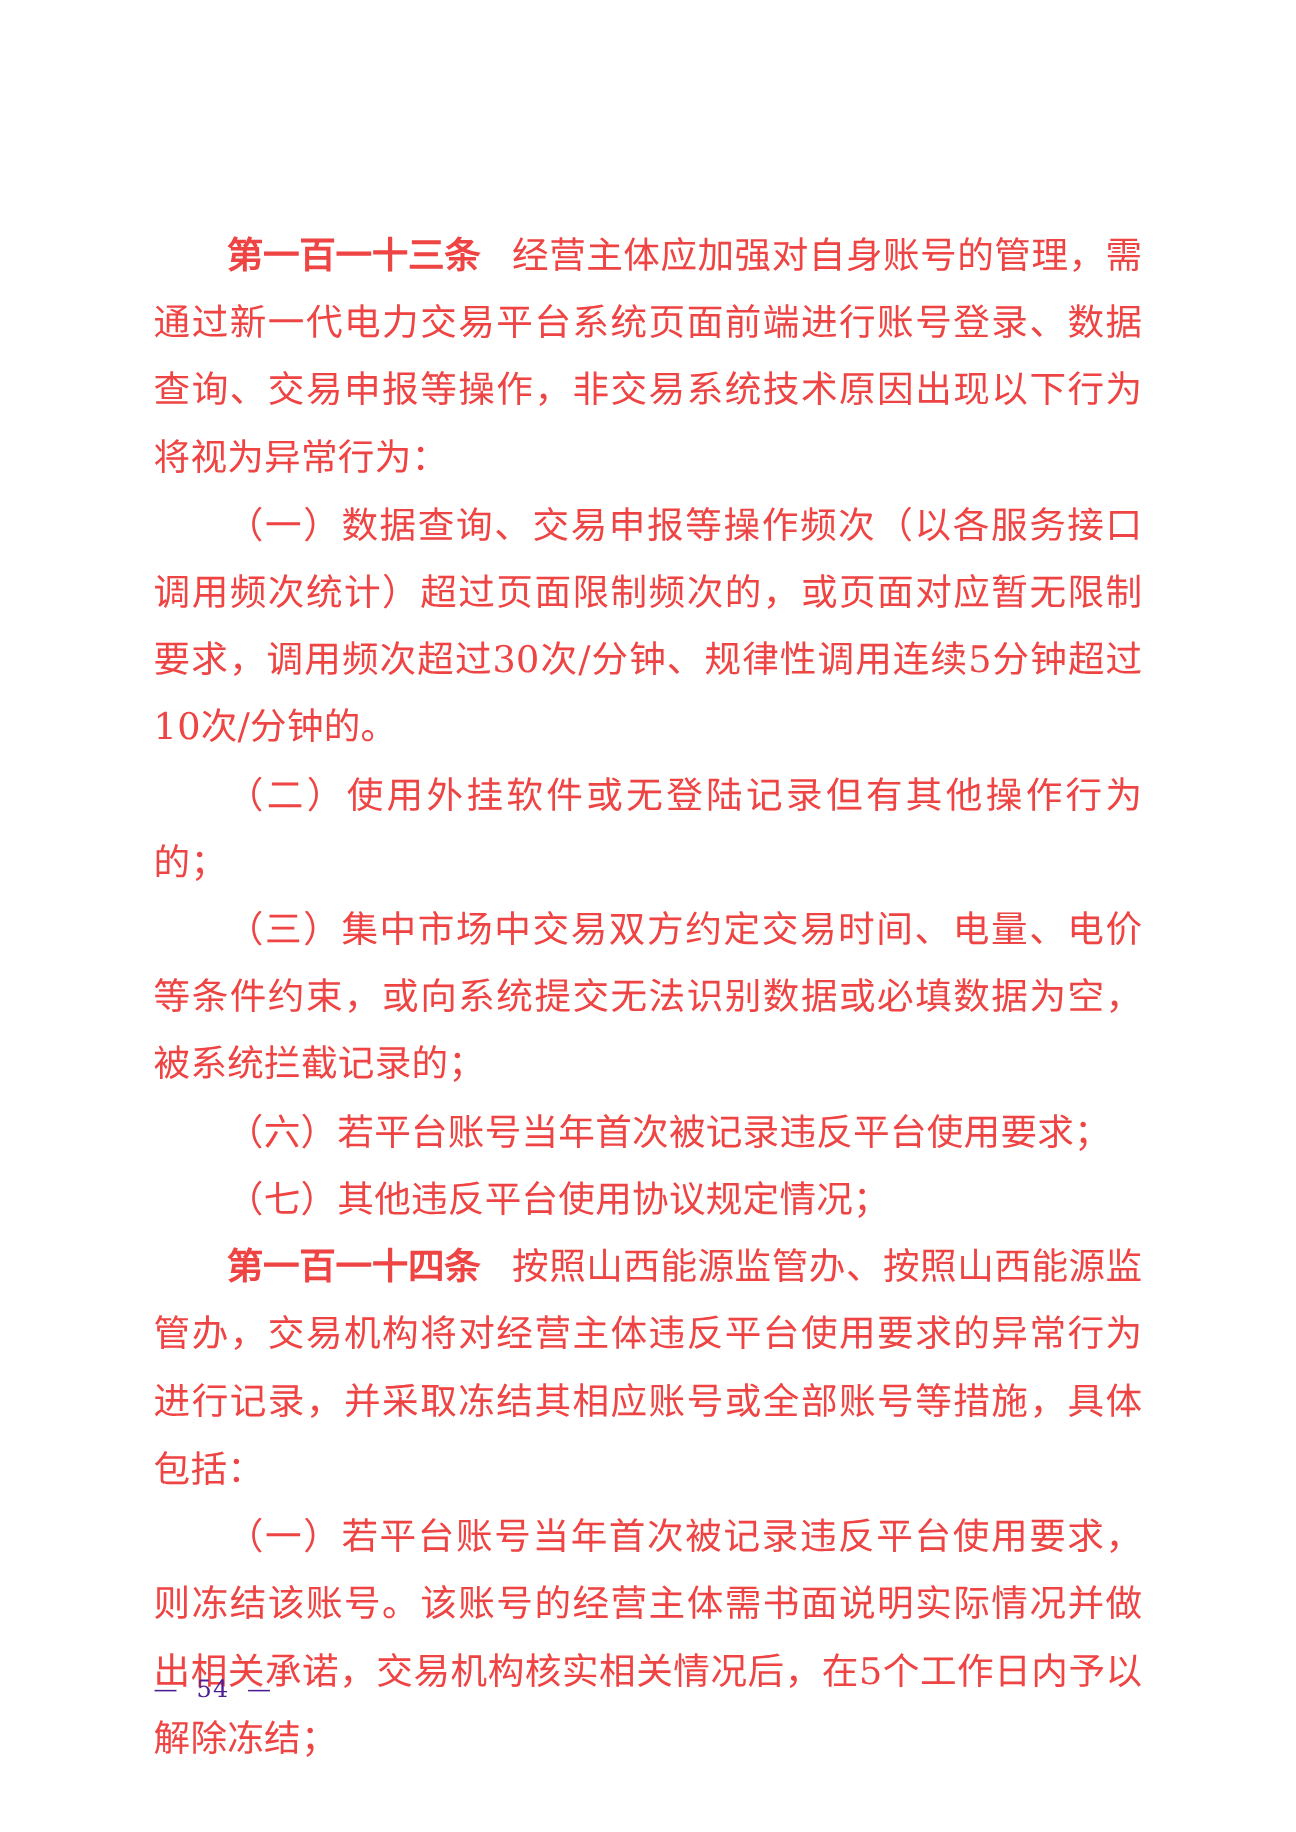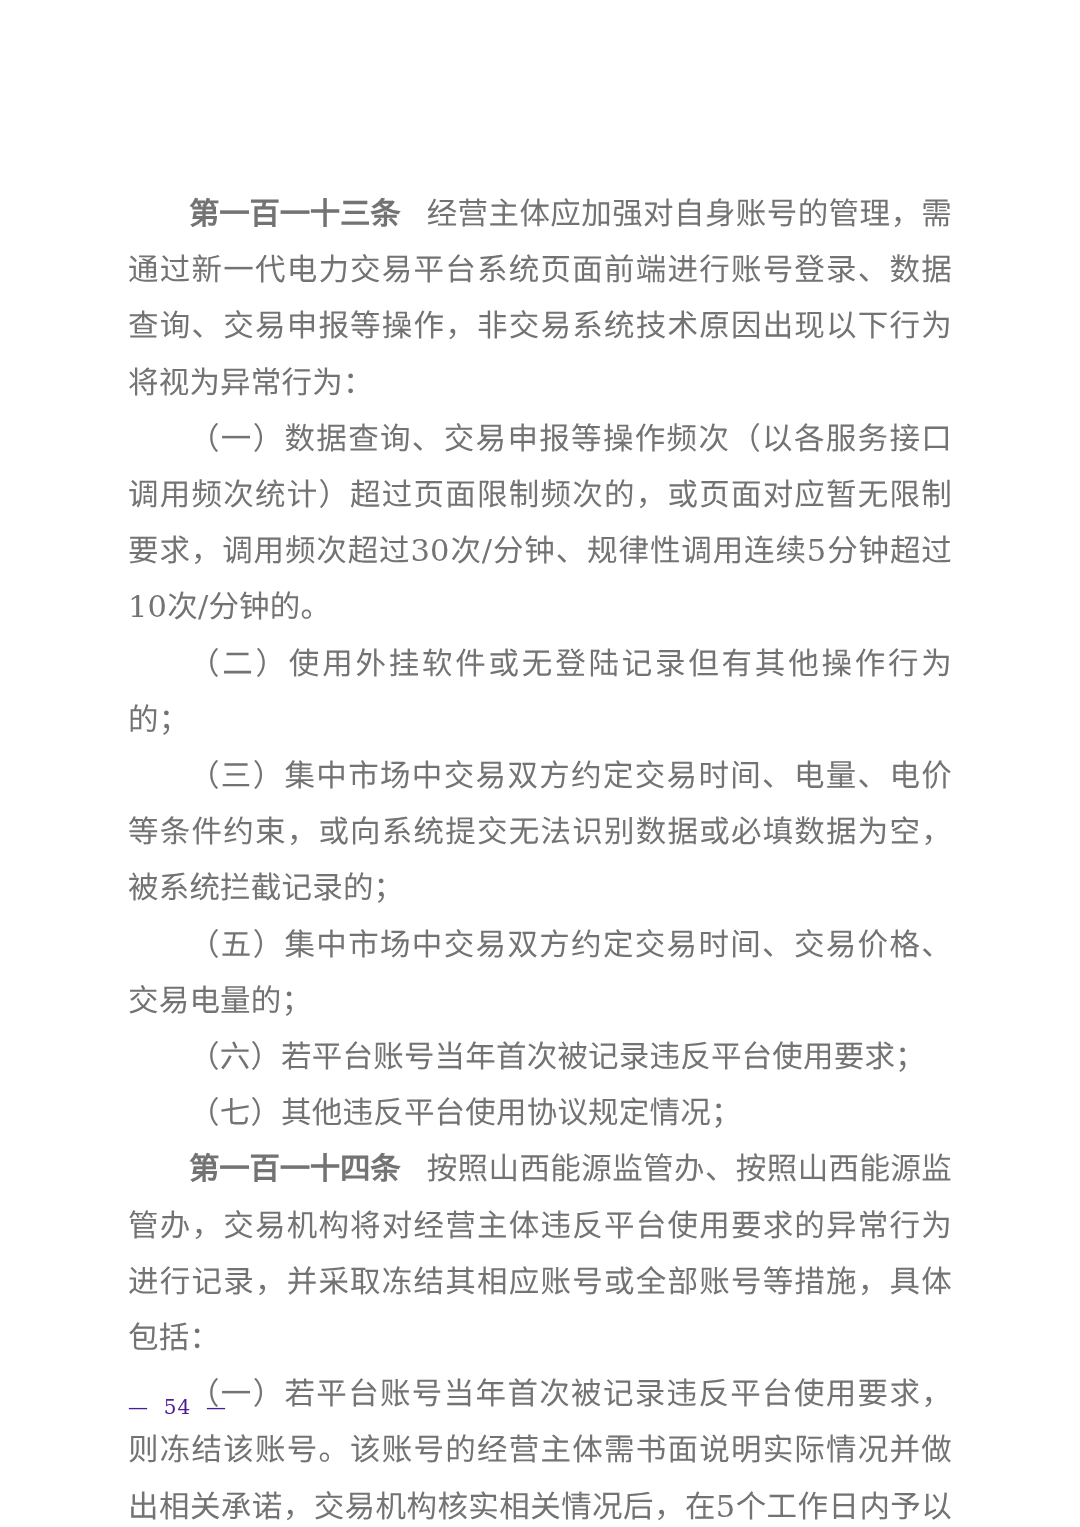--- a/index.html
+++ b/index.html
@@ -32,21 +32,21 @@
   }
 
   .para {
     margin: 0;
     font-size: 30.5px;
     line-height: 56.2px;
     text-align: justify;
     text-justify: inter-character;
     letter-spacing: 0.2px;
     word-break: break-all;
-    color: #737373;
+    color: #ef4444;
     font-family: "DejaVu Serif", "Liberation Serif", serif;
   }
 
   .para.indent {
     text-indent: 61px;
   }
 
   
   .article-label {
     font-weight: 700;
@@ -80,21 +80,20 @@
 
     <p class="para indent"><span class="article-label">第一百一十三条</span><span class="article-gap"></span><span>经营主体应加强对自身账号的管理，需通过新一代电力交易平台系统页面前端进行账号登录、数据查询、交易申报等操作，非交易系统技术原因出现以下行为将视为异常行为：</span></p>
 
     <p class="para indent">（一）数据查询、交易申报等操作频次（以各服务接口调用频次统计）超过页面限制频次的，或页面对应暂无限制要求，调用频次超过30次/分钟、规律性调用连续5分钟超过10次/分钟的。</p>
 
     <p class="para indent">（二）使用外挂软件或无登陆记录但有其他操作行为的；</p>
 
     <p class="para indent">（三）集中市场中交易双方约定交易时间、电量、电价等条件约束，或向系统提交无法识别数据或必填数据为空，被系统拦截记录的；</p>
 
 
-    <p class="para indent">（五）集中市场中交易双方约定交易时间、交易价格、交易电量的；</p>
 
     <p class="para indent">（六）若平台账号当年首次被记录违反平台使用要求；</p>
 
     <p class="para indent">（七）其他违反平台使用协议规定情况；</p>
 
 
     <p class="para indent"><span class="article-label">第一百一十四条</span><span class="article-gap"></span><span>按照山西能源监管办、按照山西能源监管办，交易机构将对经营主体违反平台使用要求的异常行为进行记录，并采取冻结其相应账号或全部账号等措施，具体包括：</span></p>
 
     <p class="para indent">（一）若平台账号当年首次被记录违反平台使用要求，则冻结该账号。该账号的经营主体需书面说明实际情况并做出相关承诺，交易机构核实相关情况后，在5个工作日内予以解除冻结；</p>
 

